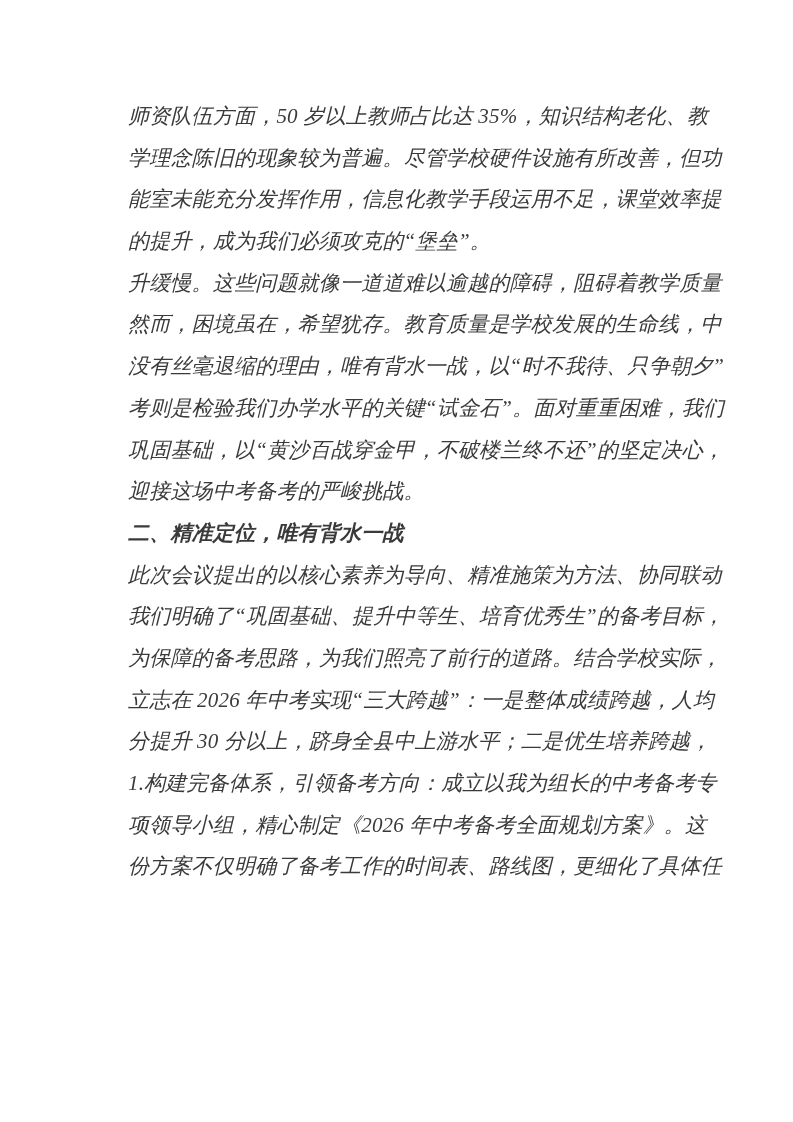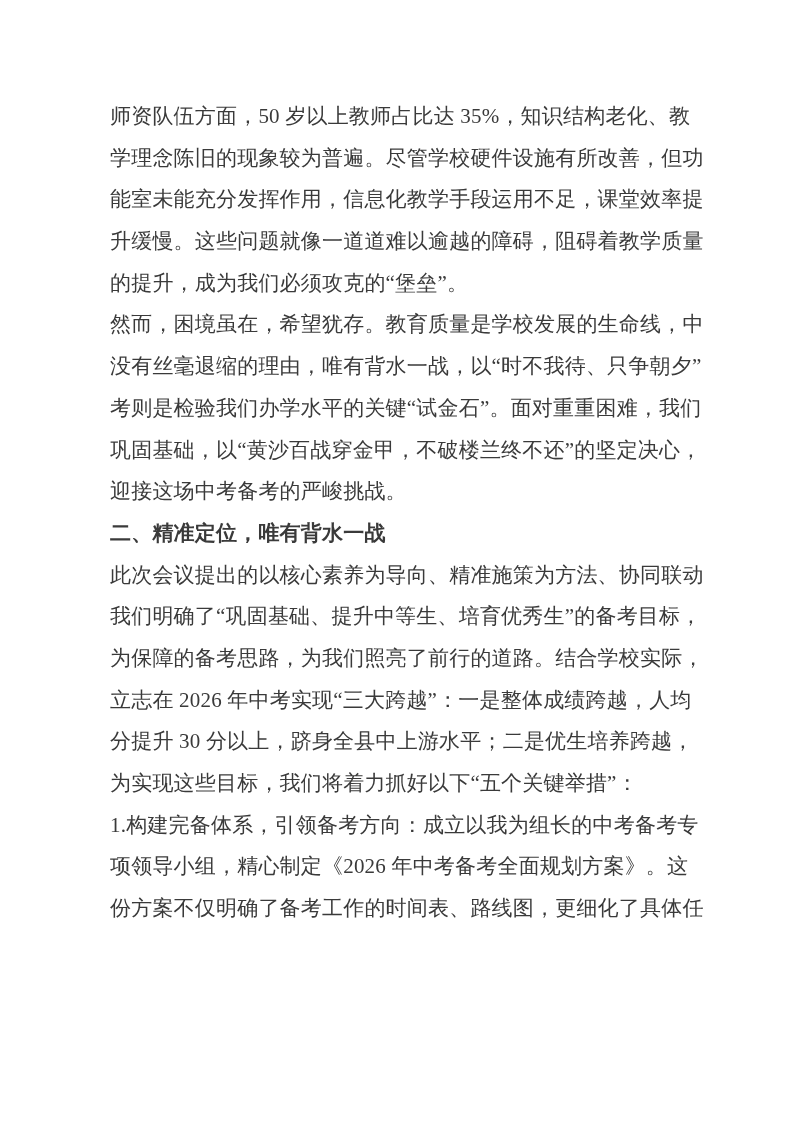--- a/index.html
+++ b/index.html
@@ -11,23 +11,24 @@
     position: relative;
     width: 793px;
     height: 1122px;
     background: #ffffff;
     overflow: hidden;
     font-family: "Liberation Serif", "DejaVu Serif", serif;
     color: #3a3a3a;
   }
   .content {
     position: absolute;
-    left: 110px;
+    left: 128px;
     top: 96px;
     width: 574px;
+    font-style: italic;
   }
   .para {
     margin: 0;
     padding: 0;
   }
   .line {
     font-size: 21px;
     line-height: 41.7px;
     height: 41.7px;
     white-space: nowrap;
@@ -40,22 +41,22 @@
 </head>
 <body>
 
 <div class="page">
   <div class="content">
 
     <div class="para">
       <div class="line">师资队伍方面，50 岁以上教师占比达 35%，知识结构老化、教</div>
       <div class="line">学理念陈旧的现象较为普遍。尽管学校硬件设施有所改善，但功</div>
       <div class="line">能室未能充分发挥作用，信息化教学手段运用不足，课堂效率提</div>
+      <div class="line">的提升，成为我们必须攻克的“堡垒”。</div>
       <div class="line">升缓慢。这些问题就像一道道难以逾越的障碍，阻碍着教学质量</div>
-      <div class="line">的提升，成为我们必须攻克的“堡垒”。</div>
     </div>
 
     <div class="para">
       <div class="line">然而，困境虽在，希望犹存。教育质量是学校发展的生命线，中</div>
       <div class="line">没有丝毫退缩的理由，唯有背水一战，以“时不我待、只争朝夕”</div>
       <div class="line">考则是检验我们办学水平的关键“试金石”。面对重重困难，我们</div>
       <div class="line">巩固基础，以“黄沙百战穿金甲，不破楼兰终不还”的坚定决心，</div>
       <div class="line">迎接这场中考备考的严峻挑战。</div>
     </div>
 
@@ -64,23 +65,20 @@
     </div>
 
     <div class="para">
       <div class="line">此次会议提出的以核心素养为导向、精准施策为方法、协同联动</div>
       <div class="line">我们明确了“巩固基础、提升中等生、培育优秀生”的备考目标，</div>
       <div class="line">为保障的备考思路，为我们照亮了前行的道路。结合学校实际，</div>
       <div class="line">立志在 2026 年中考实现“三大跨越”：一是整体成绩跨越，人均</div>
       <div class="line">分提升 30 分以上，跻身全县中上游水平；二是优生培养跨越，</div>
     </div>
 
-    <div class="para">
-      <div class="line">为实现这些目标，我们将着力抓好以下“五个关键举措”：</div>
-    </div>
 
     <div class="para">
       <div class="line">1.构建完备体系，引领备考方向：成立以我为组长的中考备考专</div>
       <div class="line">项领导小组，精心制定《2026 年中考备考全面规划方案》。这</div>
       <div class="line">份方案不仅明确了备考工作的时间表、路线图，更细化了具体任</div>
     </div>
 
   </div>
 </div>
 

